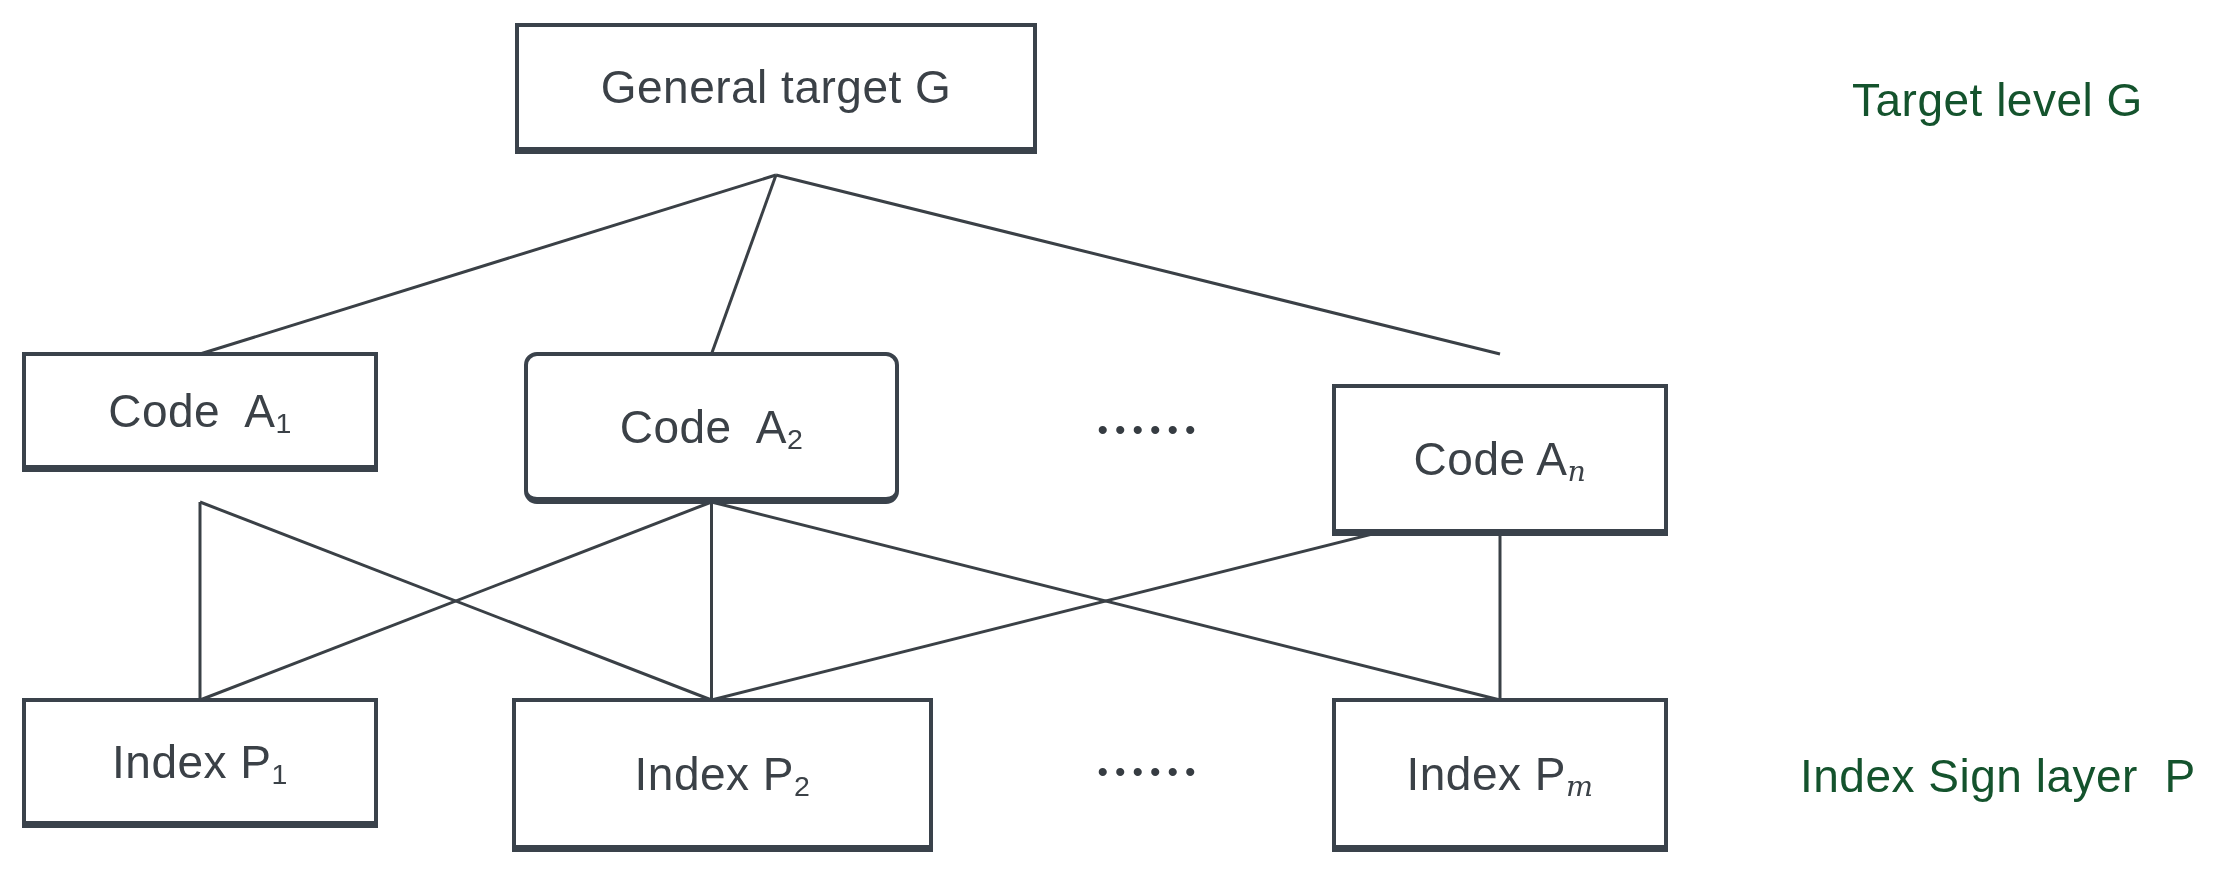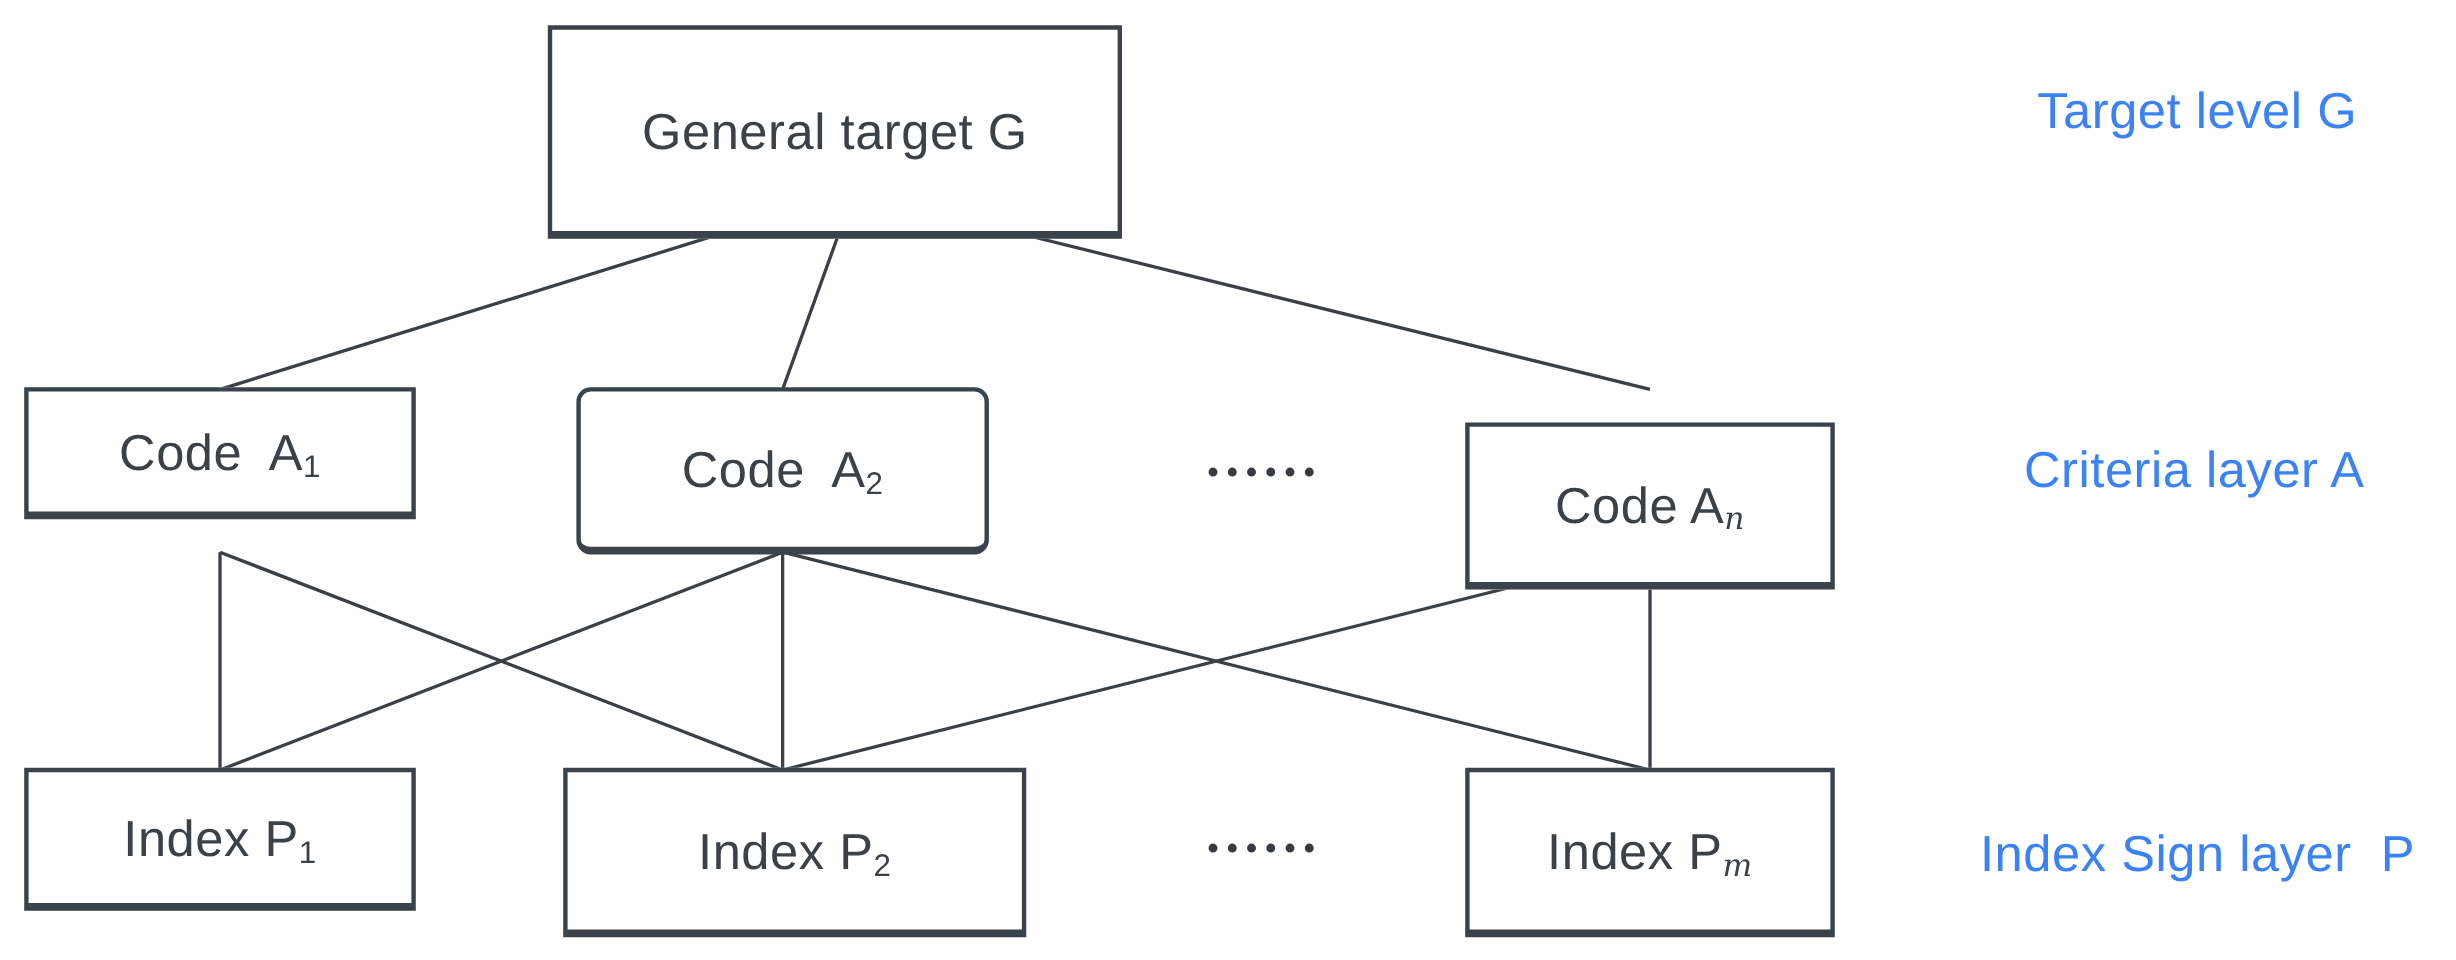--- a/index.html
+++ b/index.html
@@ -49,21 +49,21 @@
     font-size: 30px;
     letter-spacing: 7px;
     color: #363c42;
     white-space: pre;
     z-index: 1;
   }
   .layer-label {
     position: absolute;
     transform: translateY(-50%);
     font-size: 46px;
-    color: #3b82f6;
+    color: #14532d;
     white-space: pre;
     letter-spacing: 0.5px;
     z-index: 1;
   }
 </style>
 </head>
 <body>
 
 <div id="stage">
 
@@ -73,21 +73,21 @@
       <line x1="776" y1="175" x2="1500" y2="354" stroke="#3a4046" stroke-width="3"></line>
       <line x1="200" y1="502" x2="200" y2="700" stroke="#3a4046" stroke-width="3"></line>
       <line x1="200" y1="502" x2="711.5" y2="700" stroke="#3a4046" stroke-width="3"></line>
       <line x1="711.5" y1="502" x2="200" y2="700" stroke="#3a4046" stroke-width="3"></line>
       <line x1="711.5" y1="502" x2="711.5" y2="700" stroke="#3a4046" stroke-width="3"></line>
       <line x1="711.5" y1="502" x2="1500" y2="700" stroke="#3a4046" stroke-width="3"></line>
       <line x1="1500" y1="502" x2="711.5" y2="700" stroke="#3a4046" stroke-width="3"></line>
       <line x1="1500" y1="502" x2="1500" y2="700" stroke="#3a4046" stroke-width="3"></line>
     </svg>
 
-  <div class="node" style="left:498px; top:23px; width:522px; height:194px;text-align:right;">
+  <div class="node" style="left:515px; top:23px; width:522px; height:131px;text-align:right;">
     <span class="label"><span>General target G</span><sub></sub></span>
   </div>
 
   <div class="node" style="left:22px; top:352px; width:356px; height:120px;">
     <span class="label"><span>Code  A</span><sub>1</sub></span>
   </div>
 
   <div class="node" style="left:524px; top:352px; width:375px; height:152px;border-radius:13px;">
     <span class="label"><span>Code  A</span><sub>2</sub></span>
   </div>
@@ -107,17 +107,16 @@
   </div>
 
   <div class="dots" style="left:1150px; top:772px;">••••••</div>
 
   <div class="node" style="left:1332px; top:698px; width:336px; height:154px;">
     <span class="label"><span>Index P</span><sub class="italic">m</sub></span>
   </div>
 
   <span class="layer-label" style="left:1852px; top:100px;">Target level G</span>
 
-  <span class="layer-label" style="left:1840px; top:427px;">Criteria layer A</span>
 
   <span class="layer-label" style="left:1800px; top:776px;">Index Sign layer  P</span>
 
 </div>
 
 </body></html>

